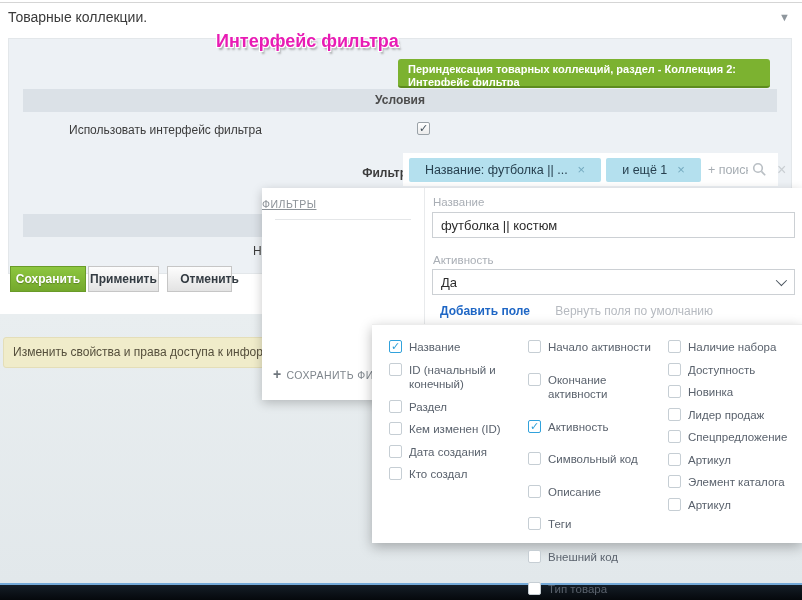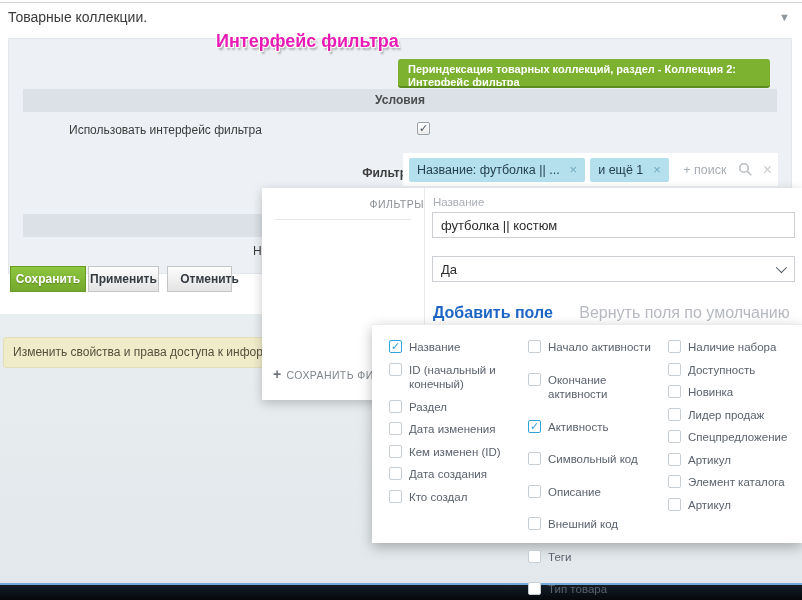--- a/index.html
+++ b/index.html
@@ -17,21 +17,21 @@
   .bar-second{top:175px;}
 
   .use-filter-label{position:absolute;left:60px;top:84px;width:342px;font-size:12px;color:#3c3c3c;}
   .cb{display:inline-block;width:13px;height:13px;box-sizing:border-box;background:#fff;border:1px solid #9aa2a8;border-radius:2px;
       font-size:11px;line-height:11px;text-align:center;color:#44525d;font-weight:bold;}
   .use-filter-cb{position:absolute;left:408px;top:83px;background:linear-gradient(#fff,#ececec);}
 
   .filter-label{position:absolute;left:160px;top:127px;width:238px;text-align:right;font-size:12px;font-weight:bold;color:#3c3c3c;}
   .filter-bar{position:absolute;left:394px;top:114px;width:375px;height:33px;background:#fff;display:flex;align-items:center;padding:0 6px;box-sizing:border-box;}
   .chip{display:flex;align-items:center;background:#b4e0ee;color:#27404f;font-size:12.5px;height:24px;
-        padding:0 8px;border-radius:2px;margin-right:5px;white-space:nowrap;}
+        padding:0 16px;border-radius:2px;margin-right:5px;white-space:nowrap;}
   .chip .chip-x{margin-left:10px;color:#74aabf;font-size:13px;cursor:pointer;}
   .chip-search{flex:1;border:0;outline:0;background:transparent;font-size:12.5px;color:#737373;min-width:40px;
         font-family:"Liberation Sans","DejaVu Sans",sans-serif;text-align:center;}
   .chip-search::placeholder{color:#a6adb3;}
   .bar-icons{display:flex;align-items:center;margin-left:auto;}
   .clear-x{color:#c9ced2;font-size:16px;margin-left:10px;cursor:pointer;}
 
   .row-fragment{position:absolute;left:244px;top:205px;font-size:12px;color:#3c3c3c;}
 
   .btn{position:absolute;top:266px;height:26px;border-radius:0;font-size:12px;font-weight:bold;
@@ -49,32 +49,32 @@
   .toast{position:absolute;left:398px;top:59px;width:372px;height:29px;z-index:3;background:#7cb230;border-radius:3px;
          border-bottom:2px solid #5d8c1e;box-sizing:border-box;padding:4px 10px;overflow:hidden;
          font-size:11px;font-weight:bold;color:#fff;line-height:13px;}
 
   .annotation{position:absolute;left:216px;top:31px;z-index:4;font-size:18px;font-weight:bold;color:#e81cb4;
       text-shadow:-1px -1px 0 #fff,1px -1px 0 #fff,-1px 1px 0 #fff,1px 1px 0 #fff,2px 3px 2px rgba(90,90,90,.45);}
 
   .filter-popup{position:absolute;left:262px;top:188px;width:540px;height:212px;background:#fff;z-index:5;
       box-shadow:0 3px 10px rgba(0,0,0,.22);}
   .fp-sidebar{position:absolute;left:0;top:0;width:163px;height:212px;border-right:1px solid #e8eaec;box-sizing:border-box;}
-  .fp-sidebar-title{margin-top:10px;text-align:right;font-size:10.5px;letter-spacing:.5px;color:#8b9197;}
+  .fp-sidebar-title{margin-top:10px;text-align:left;font-size:10.5px;letter-spacing:.5px;color:#8b9197;text-decoration:underline;}
   .fp-divider{width:136px;margin:9px auto 0;border-top:1px solid #e4e6e8;}
   .fp-save{position:absolute;left:11px;bottom:18px;font-size:10.5px;letter-spacing:.4px;color:#7f868d;white-space:nowrap;cursor:pointer;}
   .fp-save .plus{font-size:14px;color:#6f767d;margin-right:5px;font-weight:bold;}
   .fp-form{position:absolute;left:164px;top:0;width:376px;height:212px;}
   .fp-label{position:absolute;left:7px;font-size:11.5px;color:#a9aeb5;}
   .fp-input{position:absolute;left:6px;width:363px;height:26px;border:1px solid #ccd0d4;box-sizing:border-box;
       font-size:13px;color:#2c2c2c;padding:0 8px;outline:none;font-family:"Liberation Sans","DejaVu Sans",sans-serif;}
   .fp-select{position:absolute;left:6px;width:363px;height:26px;border:1px solid #ccd0d4;box-sizing:border-box;
       font-size:13px;color:#2c2c2c;padding:0 10px 0 8px;display:flex;align-items:center;justify-content:space-between;cursor:pointer;background:#fff;}
   .sel-chevron{width:7px;height:7px;border-right:1.5px solid #49535d;border-bottom:1.5px solid #49535d;transform:rotate(45deg) translateY(-2px);}
-  .fp-links{position:absolute;left:7px;top:116px;font-size:16px;white-space:nowrap;}
+  .fp-links{position:absolute;left:14px;top:116px;font-size:12px;white-space:nowrap;}
   .fp-add{color:#1e66c5;font-weight:bold;cursor:pointer;}
   .fp-restore{color:#b6bac0;margin-left:22px;cursor:pointer;}
 
   .fields-popup{position:absolute;left:372px;top:324px;width:430px;height:219px;background:#fff;z-index:6;
       box-shadow:0 4px 12px rgba(0,0,0,.28);border-top:1px solid #ececec;box-sizing:border-box;
       display:flex;padding:15px 0 0 17px;}
   .fields-col{display:flex;flex-direction:column;}
   .fields-col.c1{width:139px;}
   .fields-col.c2{width:140px;gap:10px;}
   .fields-col.c3{width:128px;}
@@ -143,21 +143,21 @@
   <div class="filter-popup">
     <div class="fp-sidebar">
       <div class="fp-sidebar-title">ФИЛЬТРЫ</div>
       <div class="fp-divider"></div>
       <div class="fp-save"><span class="plus">+</span><span>СОХРАНИТЬ ФИЛЬТР</span></div>
     </div>
     <div class="fp-form">
       <div class="fp-label" style="top:8px;">Название</div>
       <input class="fp-input" style="top: 24px;" value="футболка || костюм">
       <div class="fp-label" style="top:66px;">Активность</div>
-      <div class="fp-select" style="top:68px;">
+      <div class="fp-select" style="top:81px;">
         <span>Да</span>
         <span class="sel-chevron"></span>
       </div>
       <div class="fp-links">
         <span class="fp-add">Добавить поле</span>
         <span class="fp-restore">Вернуть поля по умолчанию</span>
       </div>
     </div>
   </div>
 
@@ -171,24 +171,20 @@
   <div class="field-item">
     <span class="cb"></span>
     <span class="f-label">ID (начальный и конечный)</span>
   </div>
 
   <div class="field-item">
     <span class="cb"></span>
     <span class="f-label">Раздел</span>
   </div>
 
-  <div class="field-item">
-    <span class="cb"></span>
-    <span class="f-label">Дата изменения</span>
-  </div>
 
   <div class="field-item">
     <span class="cb"></span>
     <span class="f-label">Кем изменен (ID)</span>
   </div>
 
   <div class="field-item">
     <span class="cb"></span>
     <span class="f-label">Дата создания</span>
   </div>
@@ -219,26 +215,26 @@
     <span class="f-label">Символьный код</span>
   </div>
 
   <div class="field-item">
     <span class="cb"></span>
     <span class="f-label">Описание</span>
   </div>
 
   <div class="field-item">
     <span class="cb"></span>
+    <span class="f-label">Теги</span>
+  </div>
+
+  <div class="field-item">
+    <span class="cb"></span>
     <span class="f-label">Внешний код</span>
-  </div>
-
-  <div class="field-item">
-    <span class="cb"></span>
-    <span class="f-label">Теги</span>
   </div>
 
   <div class="field-item">
     <span class="cb"></span>
     <span class="f-label">Тип товара</span>
   </div>
 </div>
       <div class="fields-col c3">
   <div class="field-item">
     <span class="cb"></span>

